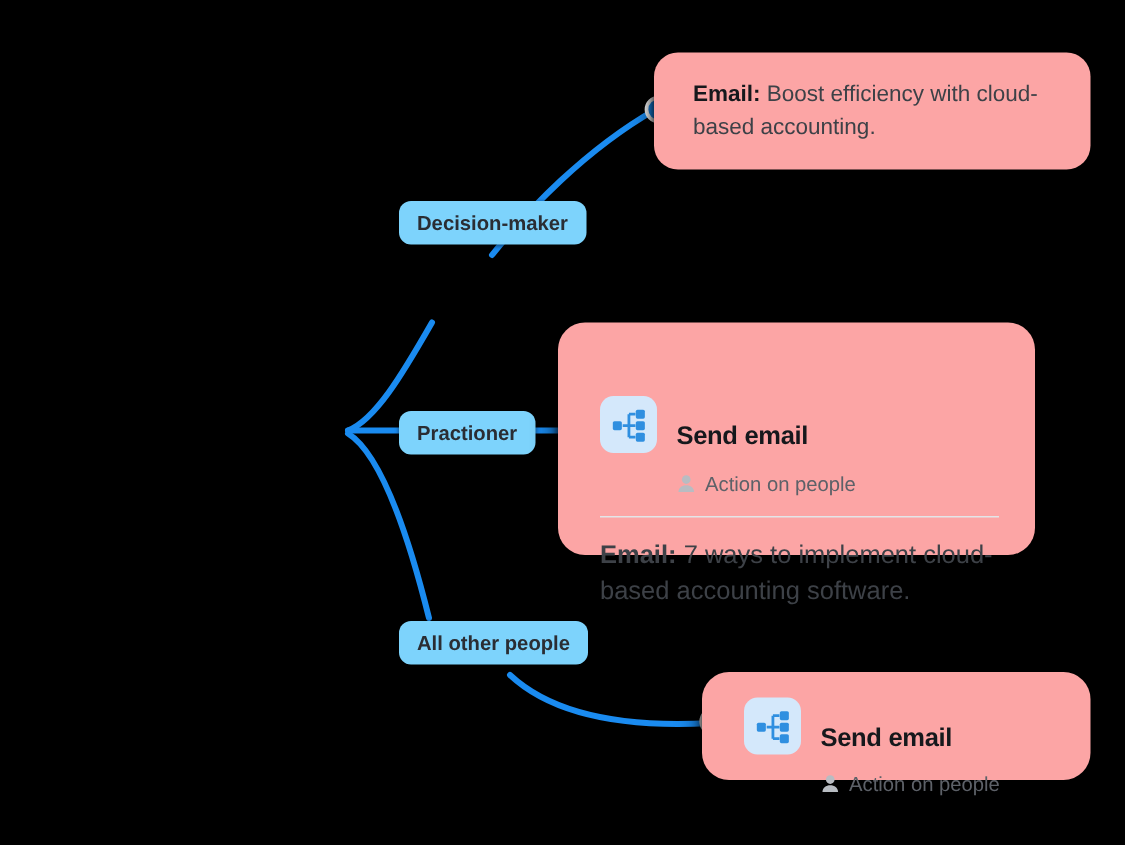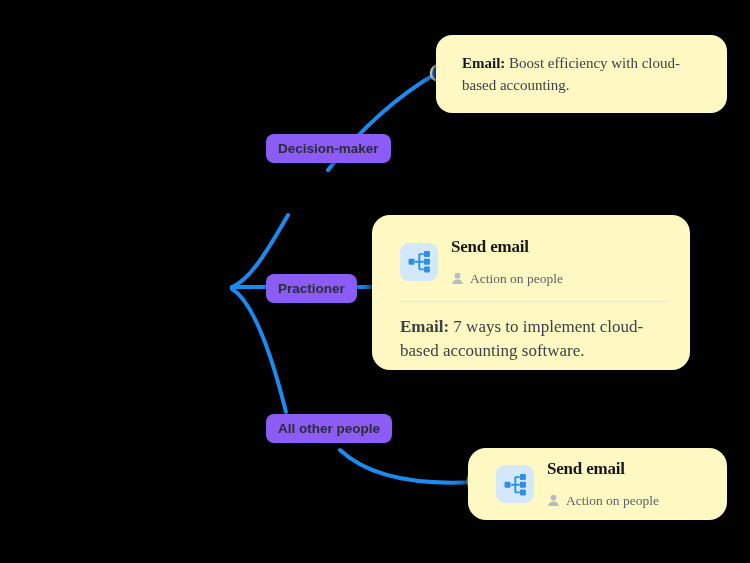--- a/index.html
+++ b/index.html
@@ -1,52 +1,52 @@
 <!DOCTYPE html>
 <html><head>
 <meta charset="utf-8">
 <style>
   html,body{margin:0;padding:0;background:#000;}
   body{width:750px;height:563px;overflow:hidden;font-family:"Liberation Sans",sans-serif;}
   #stage{position:relative;width:750px;height:563px;background:#000;}
 
   svg.edges{position:absolute;left:0;top:0;width:750px;height:563px;pointer-events:none;}
 
-  .card{position:absolute;background:#fef9c3;border-radius:16px;
-        box-shadow:0 6px 16px rgba(0,0,0,.85),0 2px 6px rgba(0,0,0,.7);font-family:Liberation Serif, serif;}
+  .card{position:absolute;background:#fca5a5;border-radius:16px;
+        box-shadow:0 6px 16px rgba(0,0,0,.85),0 2px 6px rgba(0,0,0,.7);}
 
   
   #split-node{left:8px;top:258px;width:232px;height:62px;border-radius:18px;
               display:flex;align-items:center;padding-left:22px;box-sizing:border-box;}
   #mid-node{left:372px;top:215px;width:318px;height:155px;border-radius:18px;}
   #bottom-node{left:468px;top:448px;width:259px;height:72px;border-radius:18px;
                display:flex;align-items:center;padding-left:28px;box-sizing:border-box;}
   #top-card{left:436px;top:35px;width:291px;height:78px;border-radius:16px;
             display:flex;align-items:center;padding:0 26px;box-sizing:border-box;}
 
   .tile{width:34px;height:34px;border-radius:8px;background:#d4e8fb;
         display:flex;align-items:center;justify-content:center;flex:0 0 auto;}
   .tile.lg{width:38px;height:38px;border-radius:9px;}
 
   .node-text{margin-left:13px;}
-  .node-title{font-size:17px;font-weight:700;color:#16181c;letter-spacing:-.2px;line-height:1.15;}
+  .node-title{font-size:17px;font-weight:700;color:#16181c;letter-spacing:-.2px;line-height:1.15;margin-top:44px;}
   .node-sub{display:flex;align-items:center;gap:6px;margin-top:14px;
             font-size:13.5px;color:#5d6168;}
   .person{flex:0 0 auto;}
 
   
   #mid-head{display:flex;align-items:center;padding:22px 0 0 28px;}
   #mid-divider{height:1px;background:#e3e5e8;margin:14px 24px 0 28px;}
   #mid-body{padding:13px 28px 0 28px;font-size:17px;line-height:1.45;color:#3d4147;}
 
   .email-line{font-size:15px;line-height:1.5;color:#3d4147;}
   .email-line b{color:#16181c;font-weight:700;}
 
   
-  .pill{position:absolute;background:#8b5cf6;border-radius:8px;
+  .pill{position:absolute;background:#7dd3fc;border-radius:8px;
         font-size:13.5px;font-weight:700;color:#2a2d33;
         padding:7px 12px;white-space:nowrap;box-shadow:0 1px 3px rgba(0,0,0,.55);}
   #pill-0{left:266px;top:134px;}
   #pill-1{left:266px;top:274px;}
   #pill-2{left:266px;top:414px;}
 </style>
 </head>
 <body>
 
 <div id="stage">

